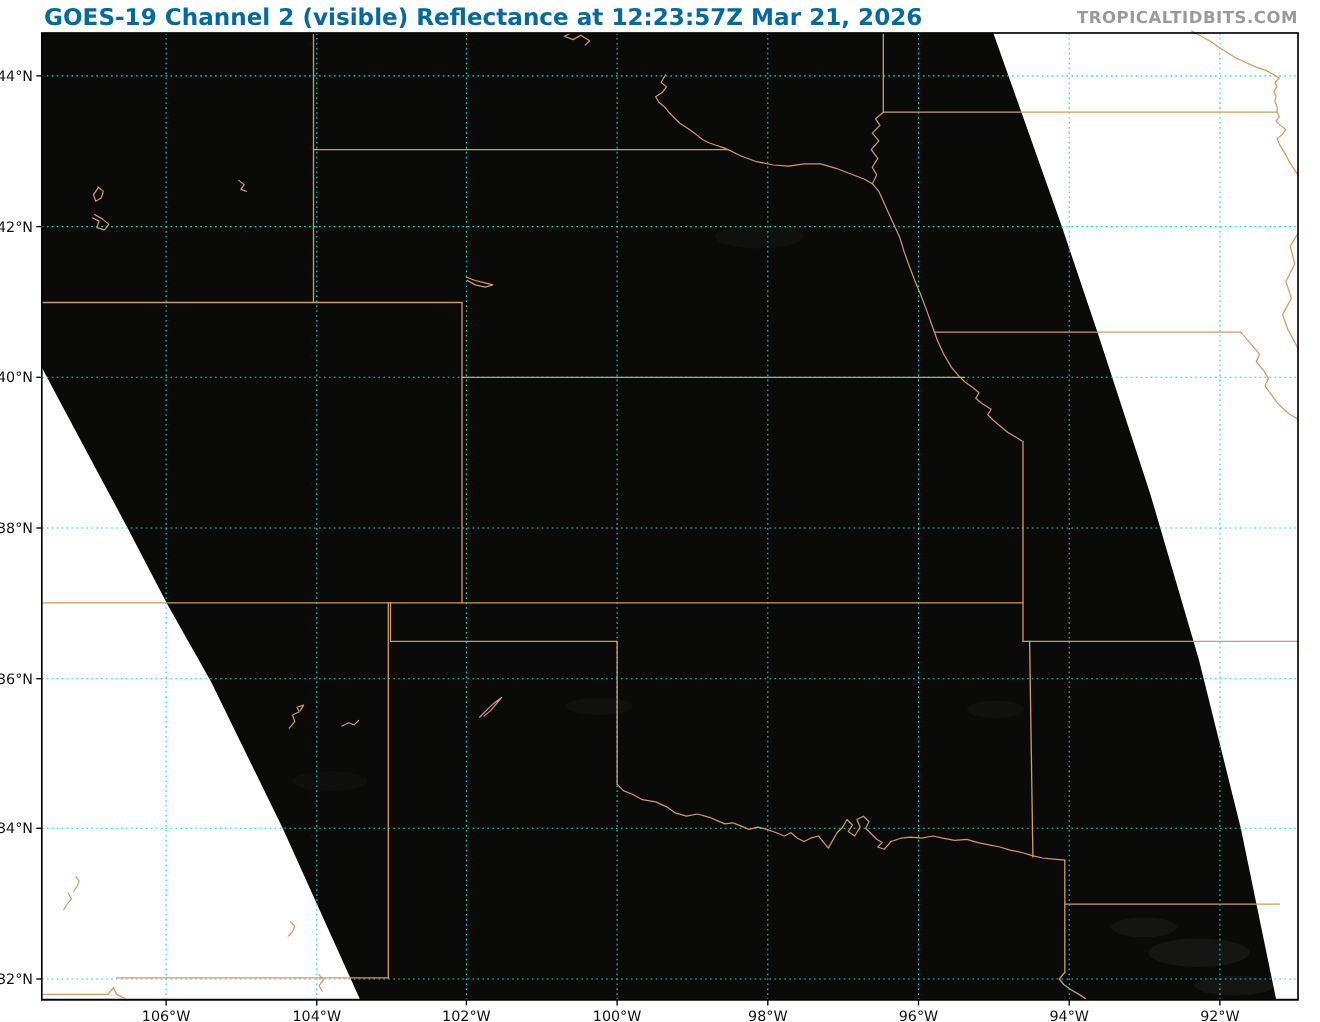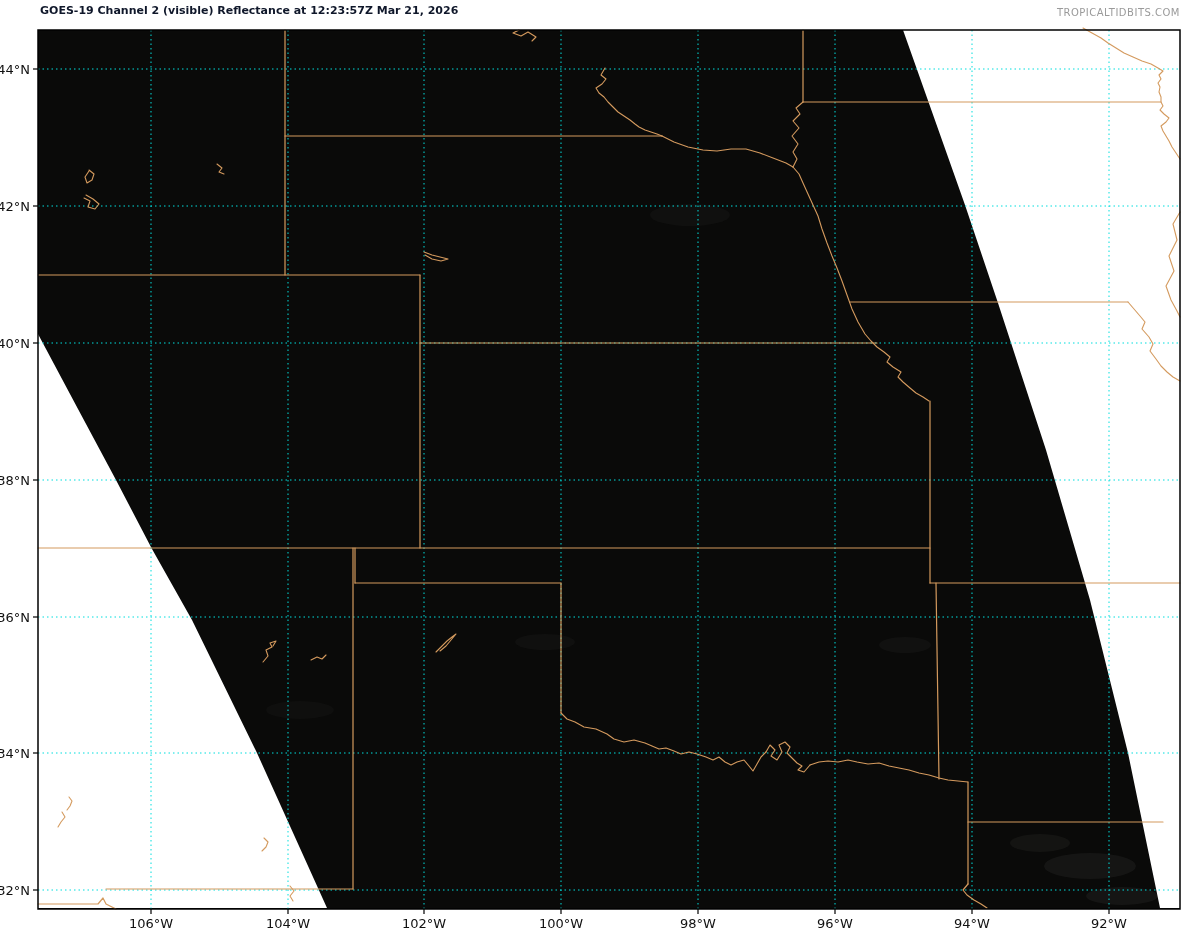--- a/index.html
+++ b/index.html
@@ -1,21 +1,21 @@
 <!DOCTYPE html>
 <html><head>
 <meta charset="utf-8">
 <style>
   html,body{margin:0;padding:0;background:#fff;}
   body{width:1200px;height:929px;position:relative;overflow:hidden;
        font-family:"DejaVu Sans","Liberation Sans",sans-serif;}
   #figure{position:absolute;inset:0;}
   #map-svg{position:absolute;left:0;top:0;}
-  .hdr-title{position:absolute;left:40px;top:4px;font-size:11px;font-weight:bold;color:#0f172a;white-space:nowrap;}
-  .hdr-mark{position:absolute;right:20px;top:7px;font-size:10px;font-weight:normal;color:#9a9a9a;letter-spacing:0.5px;white-space:nowrap;}
+  .hdr-title{position:absolute;left:40px;top:4px;font-size:21px;font-weight:bold;color:#0369a1;white-space:nowrap;}
+  .hdr-mark{position:absolute;right:20px;top:7px;font-size:15px;font-weight:bold;color:#9a9a9a;letter-spacing:0.5px;white-space:nowrap;}
 </style>
 </head>
 <body>
 
 <div id="figure">
   <div class="hdr-title">GOES-19 Channel 2 (visible) Reflectance at 12:23:57Z Mar 21, 2026</div>
   <div class="hdr-mark">TROPICALTIDBITS.COM</div>
   <svg id="map-svg" width="1200" height="929" viewBox="0 0 1200 929" xmlns="http://www.w3.org/2000/svg">
       <rect x="38" y="30" width="1142" height="879" fill="#0a0a09"></rect>
       <ellipse cx="1090" cy="866" rx="46" ry="13" fill="#cfcfc8" opacity="0.06"></ellipse>

